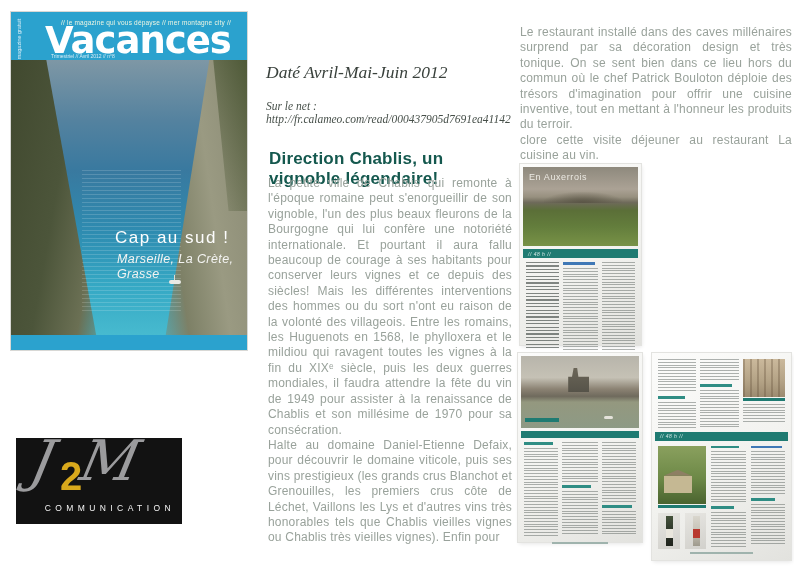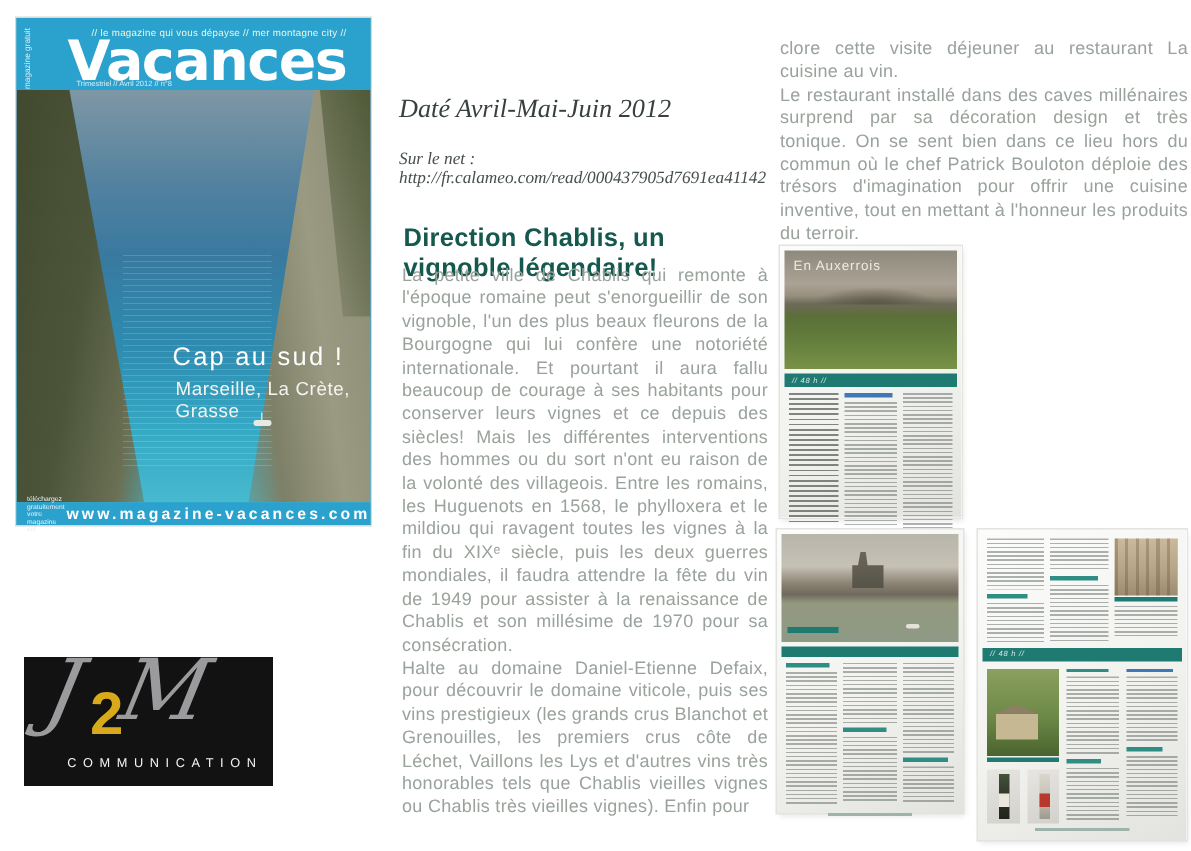--- a/index.html
+++ b/index.html
@@ -24,21 +24,21 @@
   .cliff-right{position:absolute;right:0;top:0;bottom:0;width:42%;
      background:linear-gradient(262deg,#8a8a74 0%,#9a9a82 40%,#7d8066 70%,rgba(125,128,102,0) 100%);
      clip-path:polygon(62% 0,100% 0,100% 100%,18% 100%);}
   .cliff-right-green{position:absolute;right:0;top:0;width:26%;height:55%;
      background:linear-gradient(250deg,#4f5a38 0%,rgba(79,90,56,0) 85%);
      clip-path:polygon(45% 0,100% 0,100% 100%,70% 100%);}
   .sparkle{position:absolute;left:30%;right:28%;top:40%;bottom:8%;
      background:repeating-linear-gradient(180deg,rgba(255,255,255,.16) 0 1px,rgba(255,255,255,0) 1px 4px);
      filter:blur(.4px);}
   .cap-head{position:absolute;left:104px;top:168px;font-size:17px;font-weight:400;color:#fdfdfd;letter-spacing:1.5px;}
-  .cap-sub{position:absolute;left:106px;top:192px;font-size:12.5px;color:#f4f4f2;line-height:15px;letter-spacing:.4px;}
+  .cap-sub{position:absolute;left:106px;top:192px;font-size:12.5px;color:#f4f4f2;line-height:15px;letter-spacing:.4px;font-style:italic;}
   .boat{position:absolute;left:158px;top:220px;width:12px;height:4px;background:#e9e9e4;border-radius:2px/2px;}
   .boat::after{content:"";position:absolute;left:5px;top:-5px;width:1px;height:5px;background:#dcdcd6;}
   .cover-bar{position:absolute;left:0;right:0;bottom:0;height:15px;background:#2ba2ce;display:flex;align-items:center;}
   .cover-bar-note{font-size:4.5px;line-height:5px;color:#e6f3fa;padding-left:7px;width:46px;}
   .cover-bar-site{font-size:10.5px;font-weight:bold;color:#ffffff;letter-spacing:2.1px;white-space:nowrap;}
 
   
   .logo{position:absolute;left:16px;top:438px;width:166px;height:86px;background:#121212;}
   .logo-j,.logo-m{position:absolute;font-family:"DejaVu Serif",serif;font-style:italic;
                   font-size:56px;color:#9b9b9d;top:-10px;font-weight:400;}
@@ -130,27 +130,20 @@
       <div class="cliff-right"></div>
       <div class="cliff-right-green"></div>
       <div class="sparkle"></div>
       <div class="cap-head">Cap au sud !</div>
       <div class="cap-sub">
         <span>Marseille, La Crète,</span><br>
         <span>Grasse</span>
       </div>
       <div class="boat"></div>
     </div>
-    <div class="cover-bar">
-      <div class="cover-bar-note">
-        <span>téléchargez gratuitement</span><br>
-        <span>votre magazine sur</span>
-      </div>
-      <div class="cover-bar-site">www.magazine-vacances.com</div>
-    </div>
   </div>
 
   <div class="logo">
     <div class="logo-j">J</div>
     <div class="logo-2">2</div>
     <div class="logo-m">M</div>
     <div class="logo-sub">COMMUNICATION</div>
   </div>
 
   <div class="article">
@@ -158,22 +151,22 @@
     <div class="net-label">Sur le net :</div>
     <div class="net-url">http://fr.calameo.com/read/000437905d7691ea41142</div>
     <div class="headline">Direction Chablis, un vignoble légendaire!</div>
     <div class="bodycopy">
       <p>La petite ville de Chablis qui remonte à l'époque romaine peut s'enorgueillir de son vignoble, l'un des plus beaux fleurons de la Bourgogne qui lui confère une notoriété internationale. Et pourtant il aura fallu beaucoup de courage à ses habitants pour conserver leurs vignes et ce depuis des siècles! Mais les différentes interventions des hommes ou du sort n'ont eu raison de la volonté des villageois. Entre les romains, les Huguenots en 1568, le phylloxera et le mildiou qui ravagent toutes les vignes à la fin du XIXᵉ siècle, puis les deux guerres mondiales, il faudra attendre la fête du vin de 1949 pour assister à la renaissance de Chablis et son millésime de 1970 pour sa consécration.</p>
       <p>Halte au domaine Daniel-Etienne Defaix, pour découvrir le domaine viticole, puis ses vins prestigieux (les grands crus Blanchot et Grenouilles, les premiers crus côte de Léchet, Vaillons les Lys et d'autres vins très honorables tels que Chablis vieilles vignes ou Chablis très vieilles vignes). Enfin pour</p>
     </div>
   </div>
 
   <div class="rightcol">
+    <p>Le restaurant installé dans des caves millénaires surprend par sa décoration design et très tonique. On se sent bien dans ce lieu hors du commun où le chef Patrick Bouloton déploie des trésors d'imagination pour offrir une cuisine inventive, tout en mettant à l'honneur les produits du terroir.</p>
     <p>clore cette visite déjeuner au restaurant La cuisine au vin.</p>
-    <p>Le restaurant installé dans des caves millénaires surprend par sa décoration design et très tonique. On se sent bien dans ce lieu hors du commun où le chef Patrick Bouloton déploie des trésors d'imagination pour offrir une cuisine inventive, tout en mettant à l'honneur les produits du terroir.</p>
   </div>
 
   <div class="thumb" style="left:520px;top:164px;width:121px;height:181px;">
     <div class="t-photo t1-photo">
       <div class="t1-village"></div>
       <div class="t1-title">En Auxerrois</div>
     </div>
     <div class="t-band">
       <span>// 48 h //</span>
     </div>

